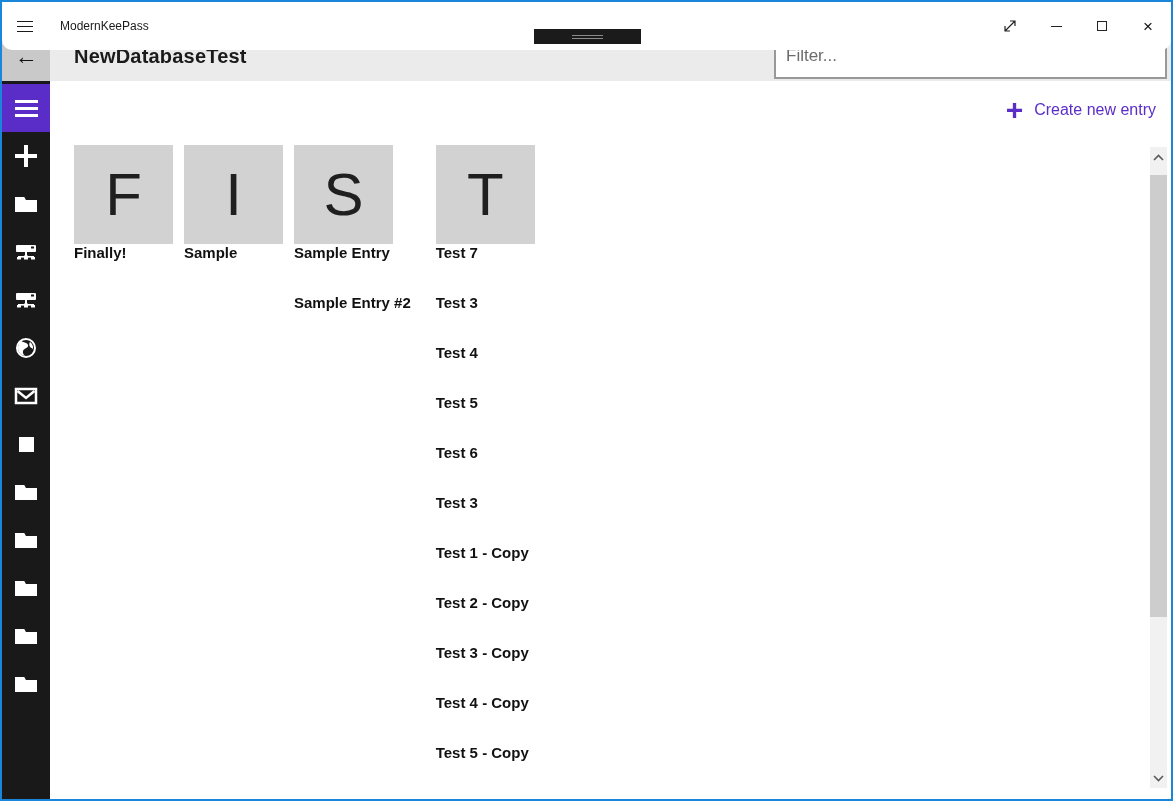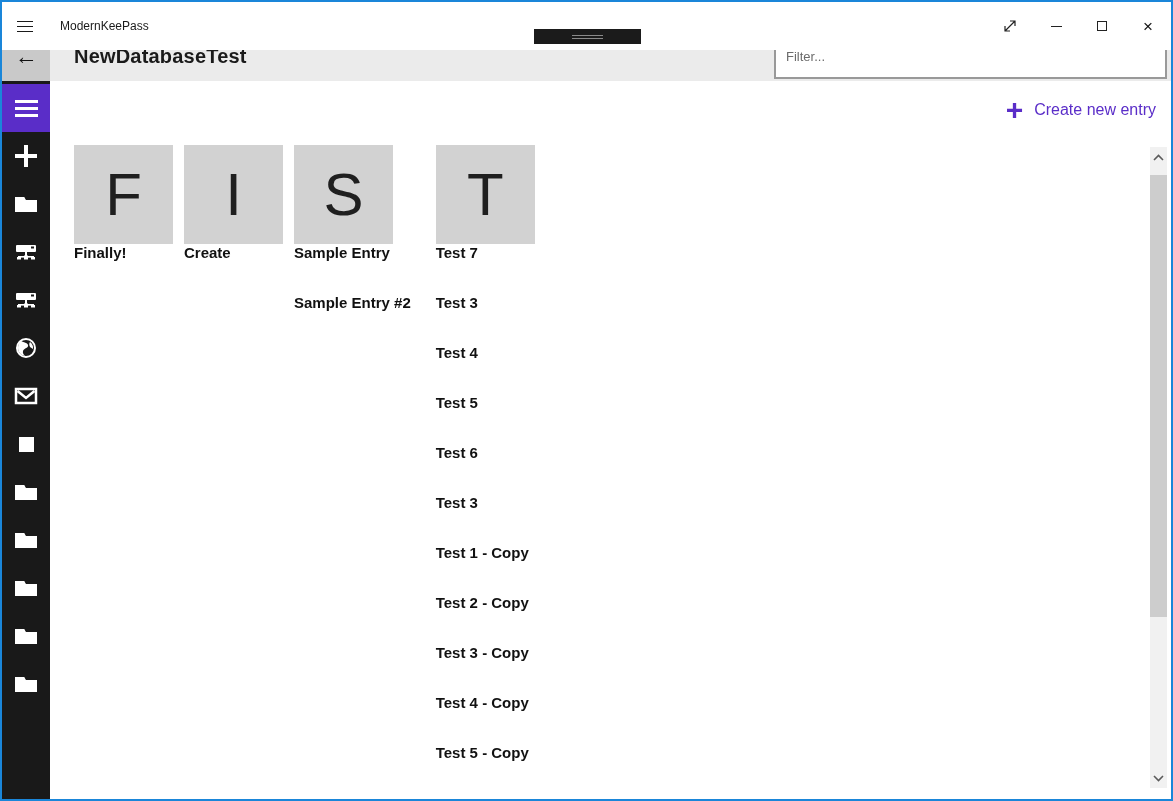--- a/index.html
+++ b/index.html
@@ -3,39 +3,39 @@
 <meta charset="utf-8">
 <style>
   * { margin:0; padding:0; box-sizing:border-box; }
   html,body { width:1173px; height:801px; }
   body { font-family:"Liberation Sans", sans-serif; position:relative; background:#fff; overflow:hidden; }
 
   .app { position:absolute; inset:0; width:1173px; height:801px; background:#fff; }
   .frame { position:absolute; inset:0; border:2px solid #1a86d9; pointer-events:none; z-index:90; }
 
   
-  .titlebar { position:absolute; left:2px; top:2px; right:2px; height:48px; background:#fff; display:flex; align-items:center; z-index:5; }
+  .titlebar { position:absolute; left:2px; top:2px; right:2px; height:48px; background:#fff; display:flex; align-items:center; z-index:5;border-radius:10px; }
   .tb-hamburger { width:46px; height:30px; display:flex; flex-direction:column; justify-content:center; align-items:center; gap:4px; background:transparent; border:none; cursor:pointer; }
   .tb-hamburger .bar { width:16px; height:1px; background:#1a1a1a; }
   .tb-title { margin-left:12px; font-size:12px; color:#1a1a1a; }
   .tb-spacer { flex:1; }
   .tb-btn { width:46px; height:30px; border:none; background:transparent; display:flex; align-items:center; justify-content:center; color:#111; cursor:pointer; }
   .tb-btn .min-glyph { width:11px; height:1px; background:#222; }
   .tb-btn .max-glyph { width:10px; height:10px; border:1px solid #222; background:transparent; }
   .tb-btn.close { font-size:17px; line-height:1; color:#111; }
 
   
   .handle-bar { position:absolute; left:534px; top:29px; width:107px; height:15px; background:#1b1b1b; z-index:20; display:flex; flex-direction:column; align-items:center; justify-content:center; gap:2px; cursor:pointer; }
   .handle-bar .line { width:31px; height:1px; background:#8a8a8a; }
 
   
   .back-btn { position:absolute; left:2px; top:32px; width:48px; height:49px; background:#c9c9c9; border:none; display:flex; align-items:center; justify-content:center; font-size:23px; font-weight:700; color:#111; z-index:4; cursor:pointer; }
   .header { position:absolute; left:50px; top:32px; right:2px; height:49px; background:#ebebeb; display:flex; align-items:center; z-index:3; }
   .header-title { margin-left:24px; font-size:20px; font-weight:700; color:#1a1a1a; letter-spacing:.2px; }
-  .filter-input { position:absolute; right:4px; top:1px; width:393px; height:46px; border:2px solid #999; background:#fff; font-family:"Liberation Sans",sans-serif; font-size:13px; color:#444; padding:17px 10px; outline:none; }
+  .filter-input { position:absolute; right:4px; top:1px; width:393px; height:46px; border:2px solid #999; background:#fff; font-family:"Liberation Sans",sans-serif; font-size:17px; color:#444; padding:17px 10px; outline:none; }
   .filter-input::placeholder { color:#6b6b6b; }
 
   
   .sidebar { position:absolute; left:2px; top:81px; width:48px; bottom:2px; background:#191919; z-index:4; }
   .side-item { width:48px; height:48px; display:flex; align-items:center; justify-content:center; background:transparent; border:none; cursor:pointer; }
   .side-item.nav-toggle { margin-top:3px; background:#5a2dc8; flex-direction:column; gap:4px; }
   .side-item.nav-toggle .bar { width:23px; height:3px; background:#fff; }
 
   
   .content { position:absolute; left:50px; top:81px; right:2px; bottom:2px; background:#fff; overflow:hidden; z-index:2; }
@@ -192,21 +192,21 @@
       <span class="lbl">Create new entry</span>
     </button>
 
     <div class="groups">
         <div class="group">
           <div class="tile">F</div>
           <div class="entry">Finally!</div>
         </div>
         <div class="group">
           <div class="tile">I</div>
-          <div class="entry">Create</div>
+          <div class="entry">Sample</div>
         </div>
         <div class="group">
           <div class="tile">S</div>
           <div class="entry">Sample Entry</div>
           <div class="entry">Sample Entry #2</div>
         </div>
         <div class="group">
           <div class="tile">T</div>
           <div class="entry">Test 7</div>
           <div class="entry">Test 3</div>

